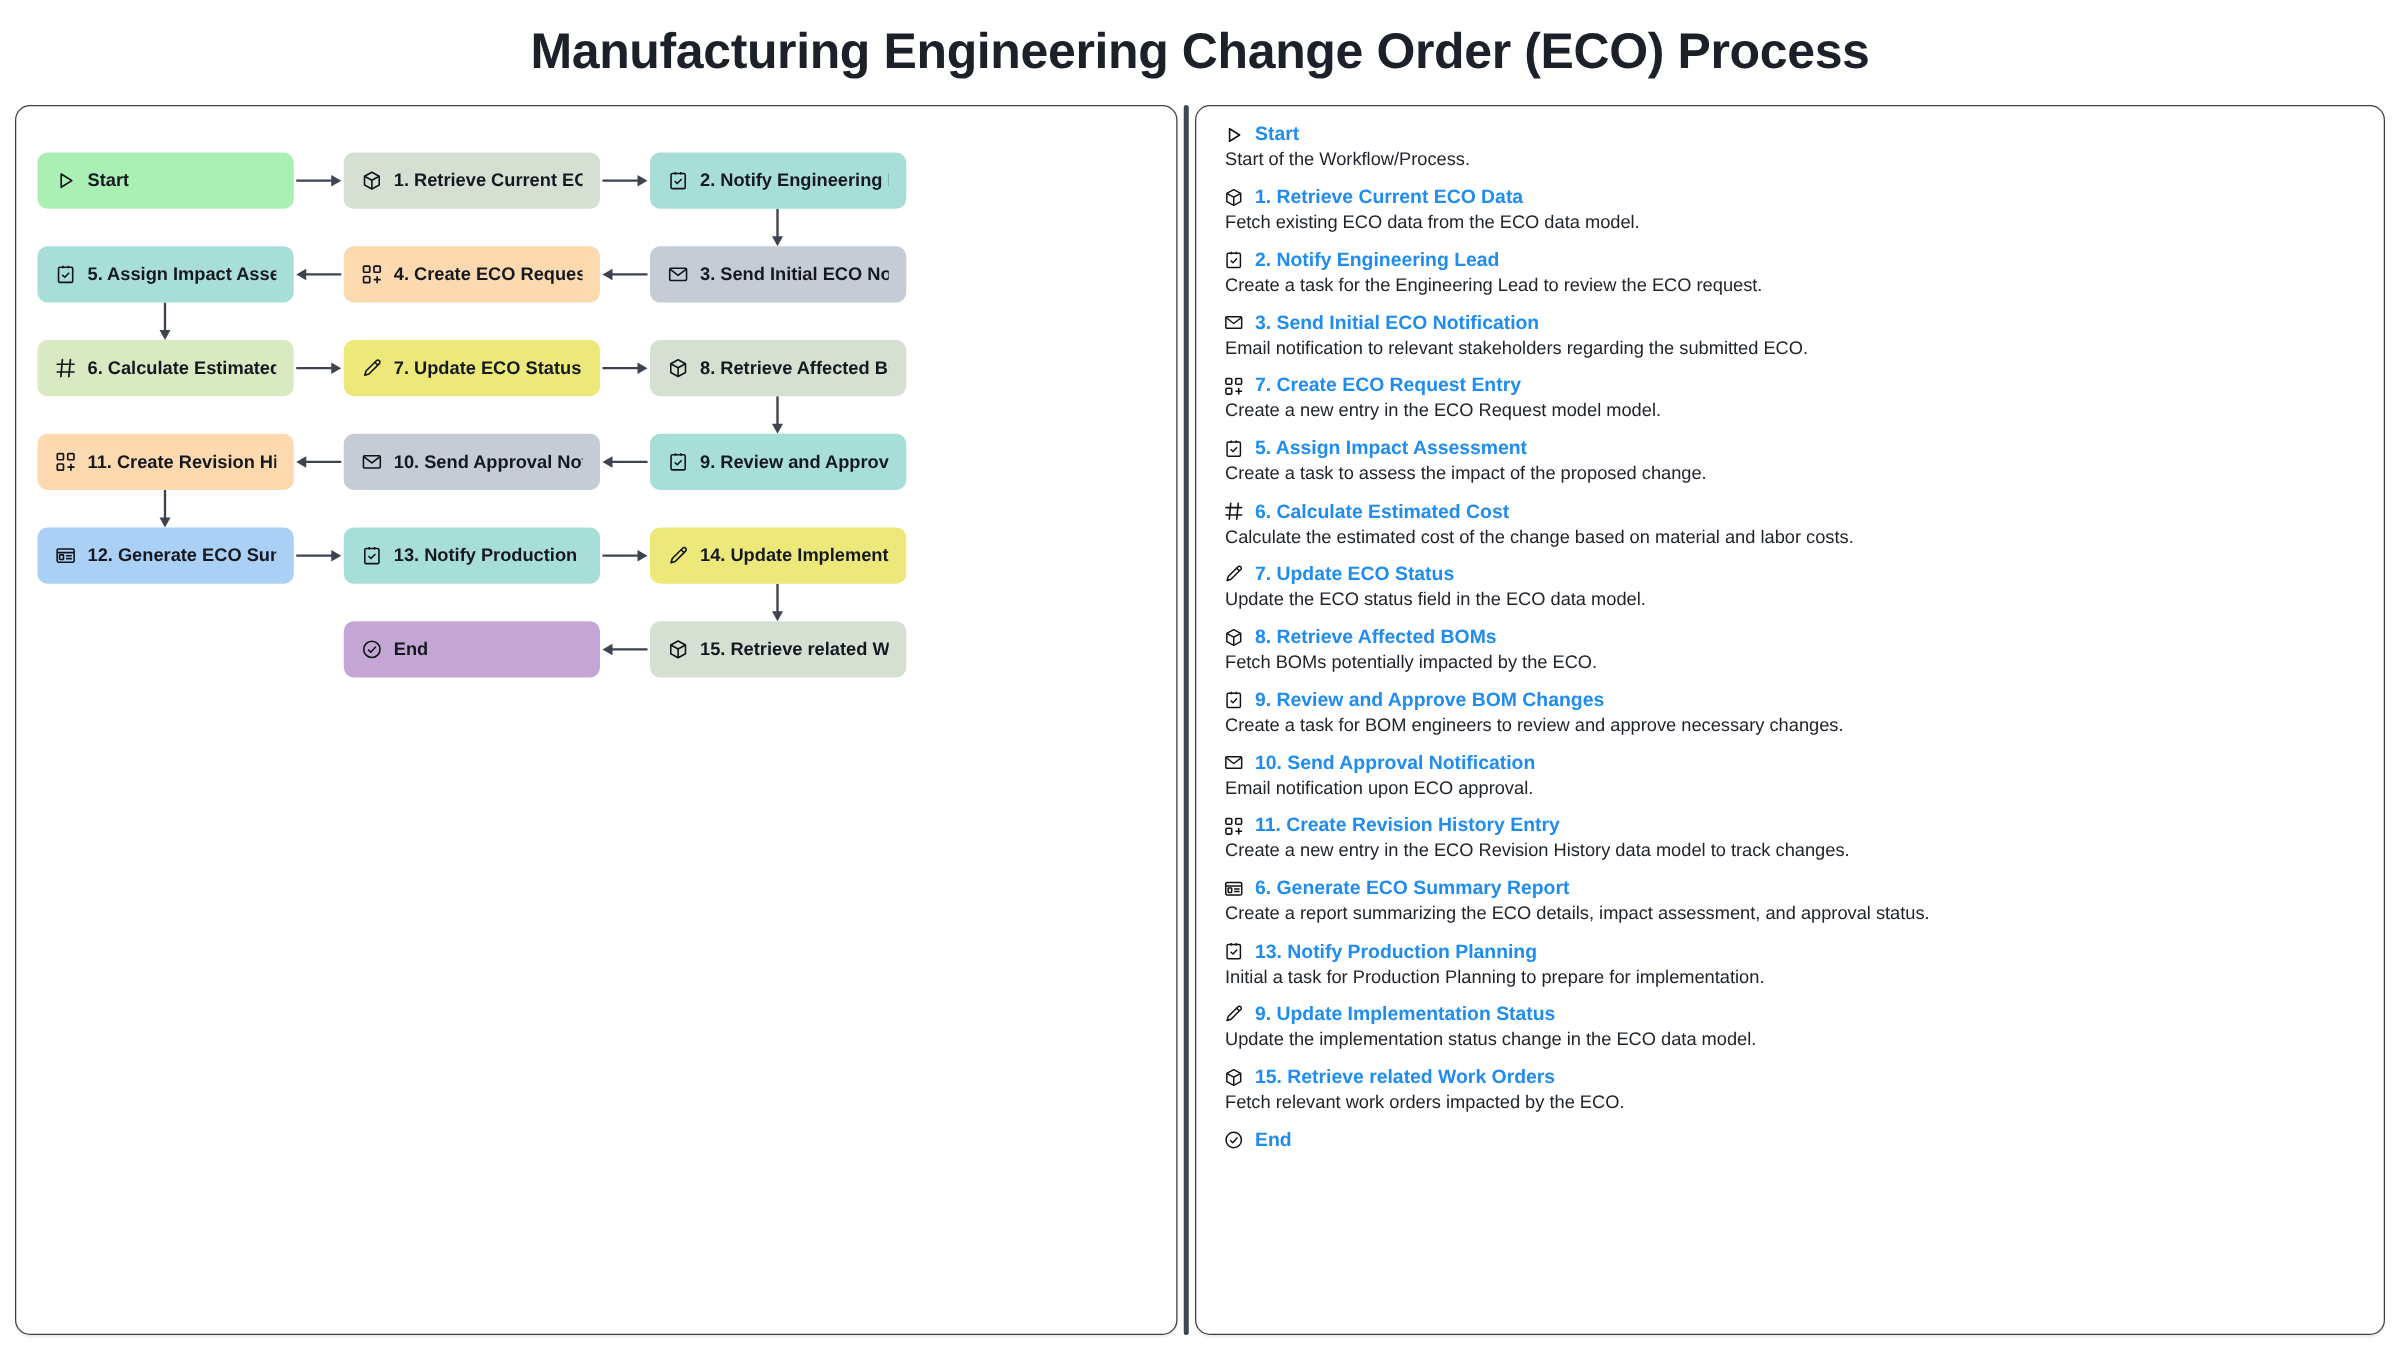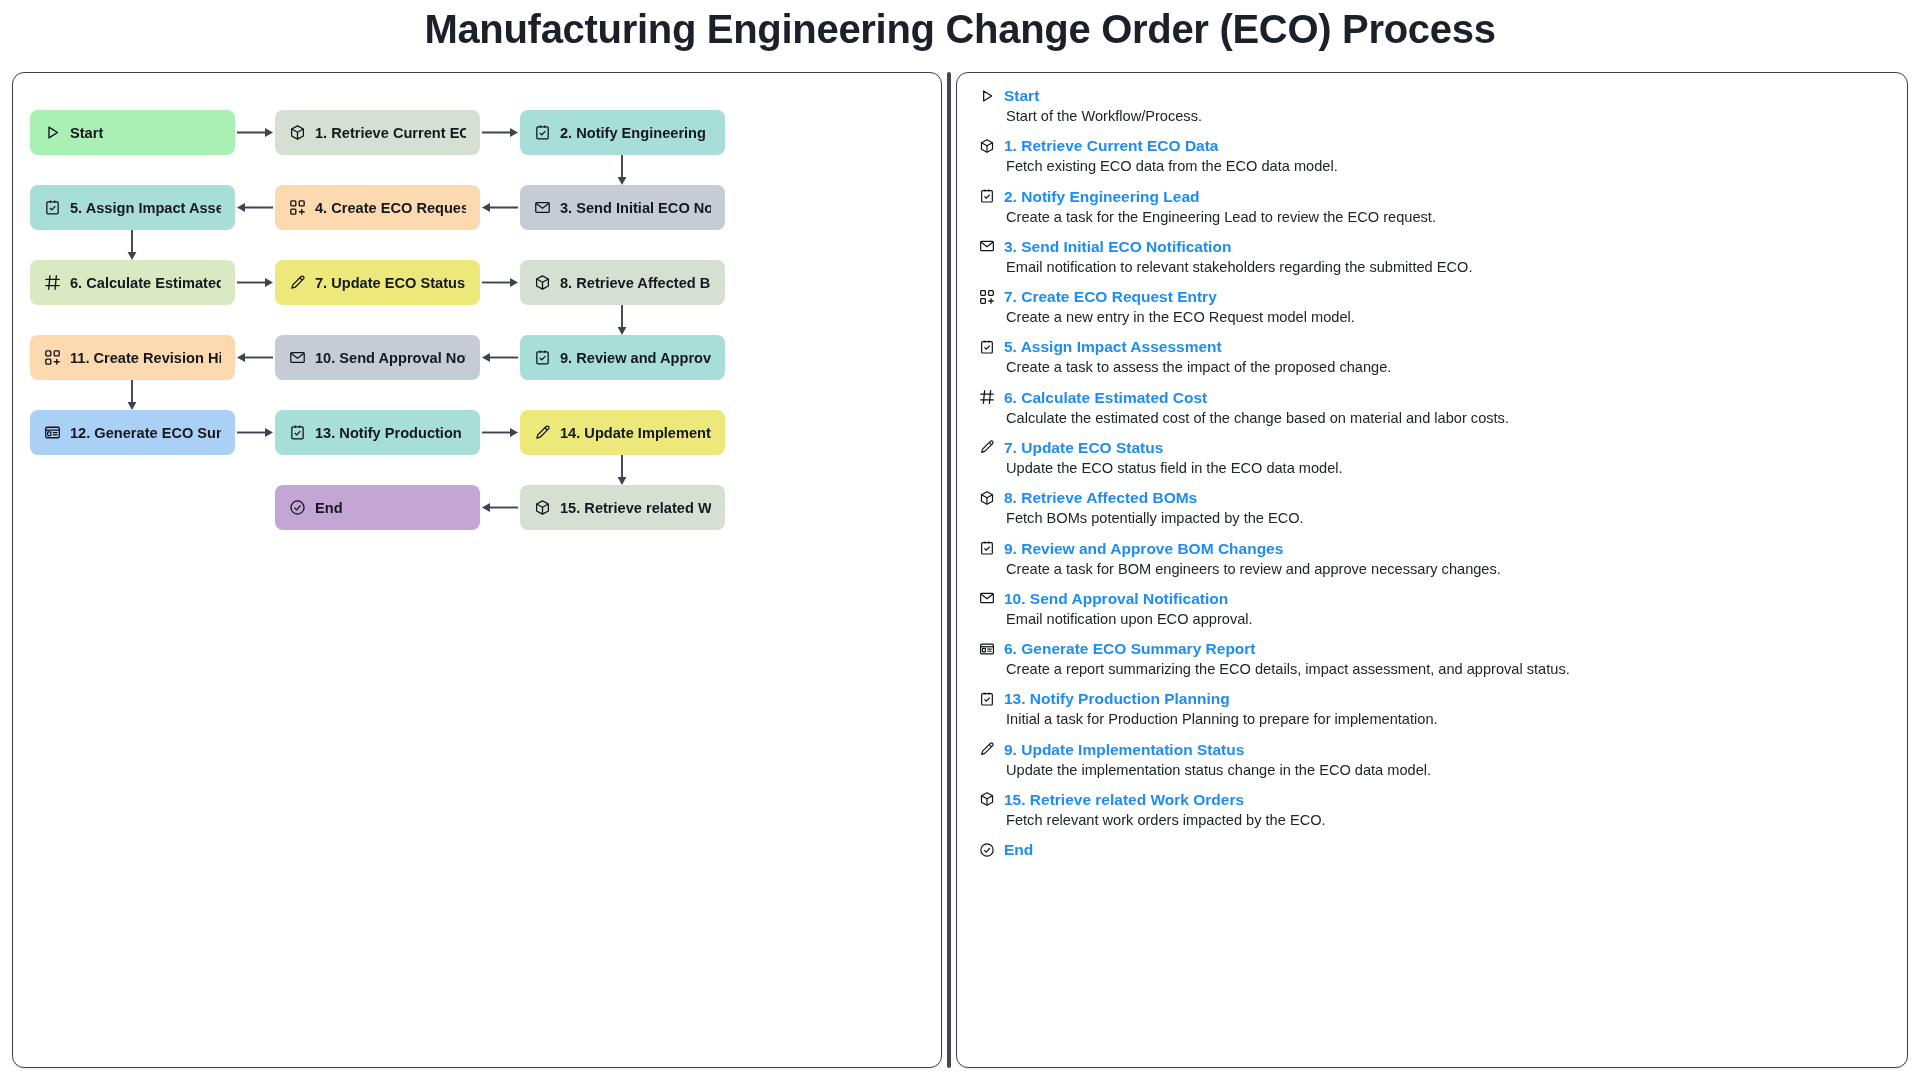--- a/index.html
+++ b/index.html
@@ -10,21 +10,21 @@
     overflow: hidden;
   }
   #app { width: 1920px; height: 1080px; display: flex; flex-direction: column; }
 
   .page-title {
     text-align: center;
     font-size: 40px;
     font-weight: bold;
     color: #1b2029;
     letter-spacing: -0.3px;
-    padding-top: 6px;
+    padding-top: 18px;
     padding-bottom: 20px;
     line-height: 1.15;
   }
 
   .panels {
     flex: 1;
     display: flex;
     align-items: stretch;
     padding: 0 12px 12px 12px;
     gap: 0;
@@ -126,21 +126,20 @@
   .legend-title {
     color: #1f8cf0;
     font-size: 15.5px;
     font-weight: bold;
   }
   .legend-desc {
     color: #20242c;
     font-size: 14.6px;
     line-height: 1.25;
     padding-left: 1px;
-    margin-left: 26px;
   }
 </style>
 </head>
 <body>
 
 <div id="app">
 
   <h1 class="page-title">Manufacturing Engineering Change Order (ECO) Process</h1>
 
   <div class="panels">
@@ -567,20 +566,34 @@
                   <path d="M2.8 6 12 13.2 21.2 6"></path>
                 </svg>
               </span>
               <span class="legend-title">10. Send Approval Notification</span>
             </div>
             <div class="legend-desc">Email notification upon ECO approval.</div>
           </div>
           <div class="legend-item">
             <div class="legend-head">
               <span class="legend-ico">
+                <svg viewBox="0 0 24 24" fill="none" stroke="#111418" stroke-width="1.9" stroke-linejoin="round">
+                  <rect x="2.6" y="2.6" width="7" height="7" rx="1.2"></rect>
+                  <rect x="14.4" y="2.6" width="7" height="7" rx="1.2"></rect>
+                  <rect x="2.6" y="14.4" width="7" height="7" rx="1.2"></rect>
+                  <path d="M18 14v8M14 18h8"></path>
+                </svg>
+              </span>
+              <span class="legend-title">11. Create Revision History Entry</span>
+            </div>
+            <div class="legend-desc">Create a new entry in the ECO Revision History data model to track changes.</div>
+          </div>
+          <div class="legend-item">
+            <div class="legend-head">
+              <span class="legend-ico">
                 <svg viewBox="0 0 24 24" fill="none" stroke="#111418" stroke-width="1.8" stroke-linejoin="round">
                   <rect x="2.4" y="4.6" width="19.2" height="14.8" rx="1.6"></rect>
                   <path d="M2.4 8.6h19.2"></path>
                   <rect x="5.2" y="11.2" width="4.4" height="5.2" rx="0.7"></rect>
                   <path d="M12.4 12.2h6.6M12.4 15.4h6.6"></path>
                 </svg>
               </span>
               <span class="legend-title">6. Generate ECO Summary Report</span>
             </div>
             <div class="legend-desc">Create a report summarizing the ECO details, impact assessment, and approval status.</div>

